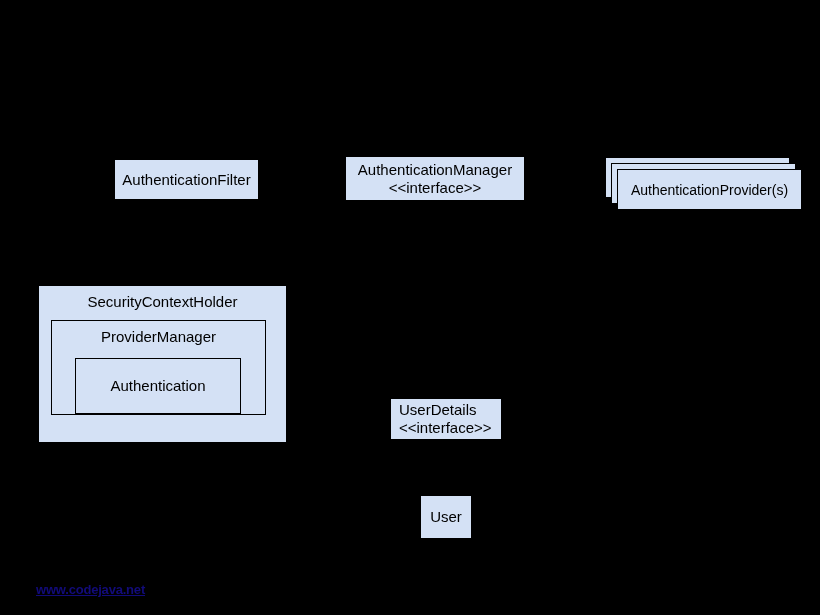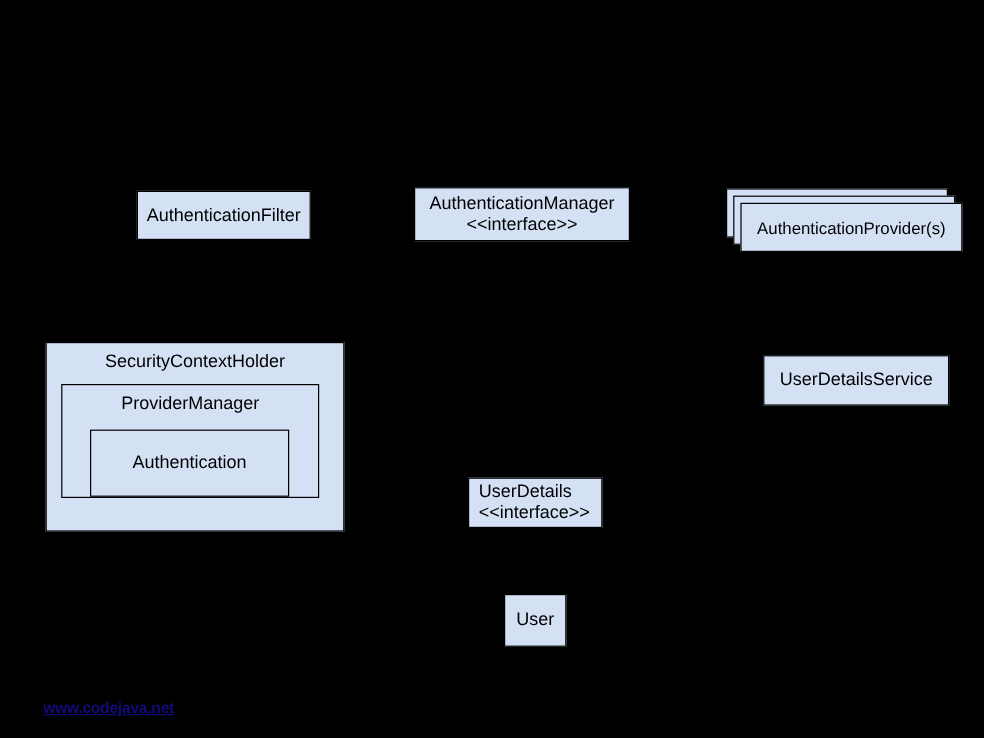--- a/index.html
+++ b/index.html
@@ -101,17 +101,16 @@
   </div>
 
   <div class="node" style="left:75px; top:358px; width:166px; height:56px;">Authentication</div>
 
 
   <div class="node align-left" style="left:390px; top:398px; width:112px; height:42px;">UserDetails
 &lt;&lt;interface&gt;&gt;</div>
 
   <div class="node" style="left:420px; top:495px; width:52px; height:44px;">User</div>
 
-  <div class="node" style="left:636px; top:296px; width:155px; height:42px;">UserDetailsService</div>
 
   <div class="link" style="left:36px; top:582px;">www.codejava.net</div>
 
 </div>
 
 </body></html>

